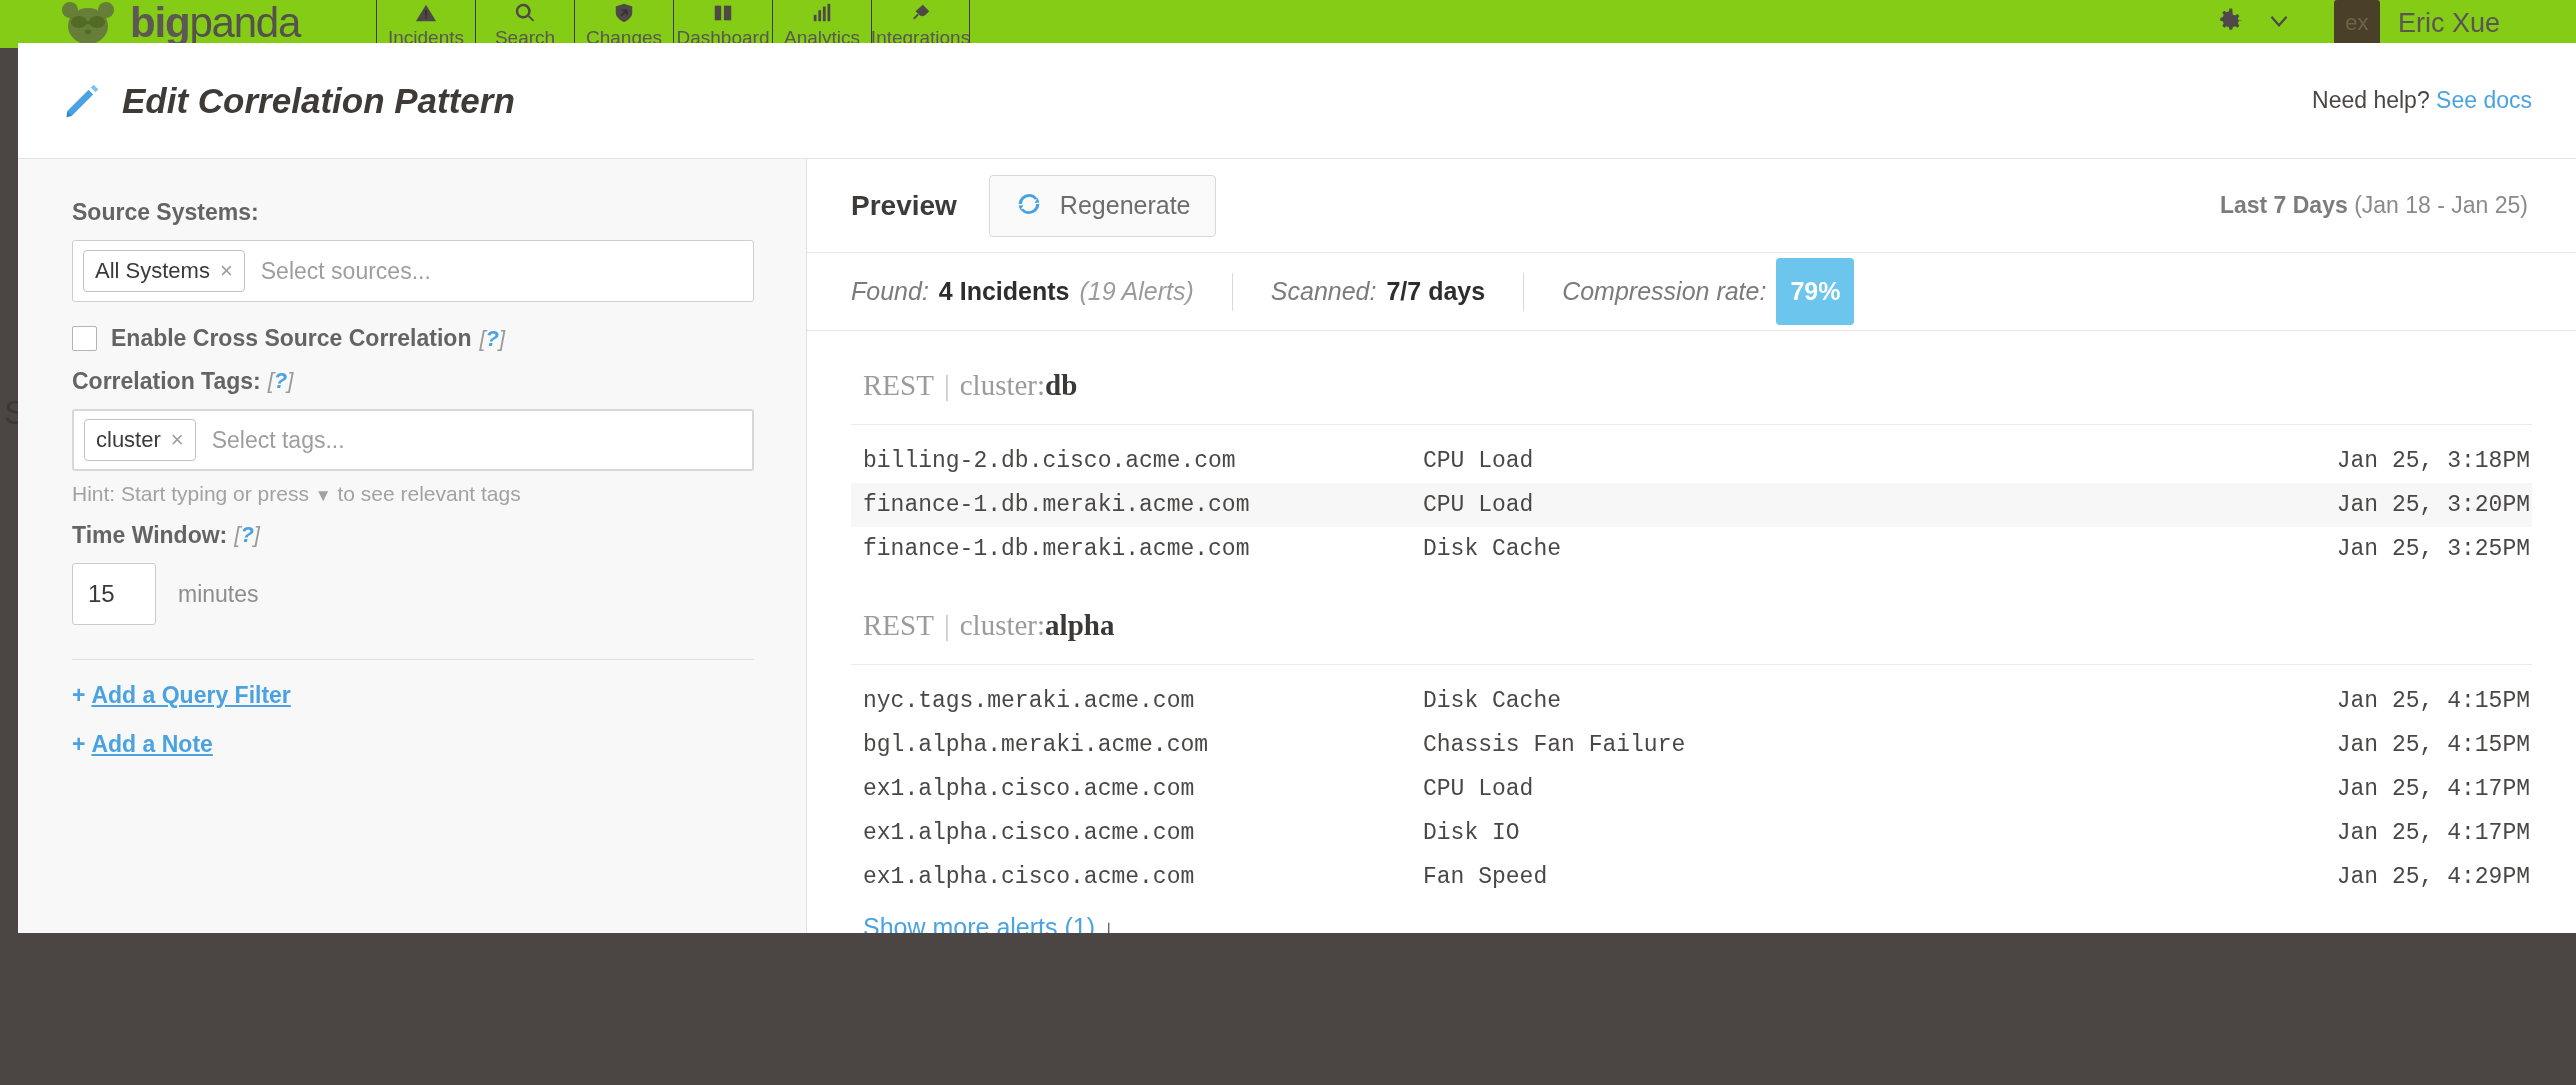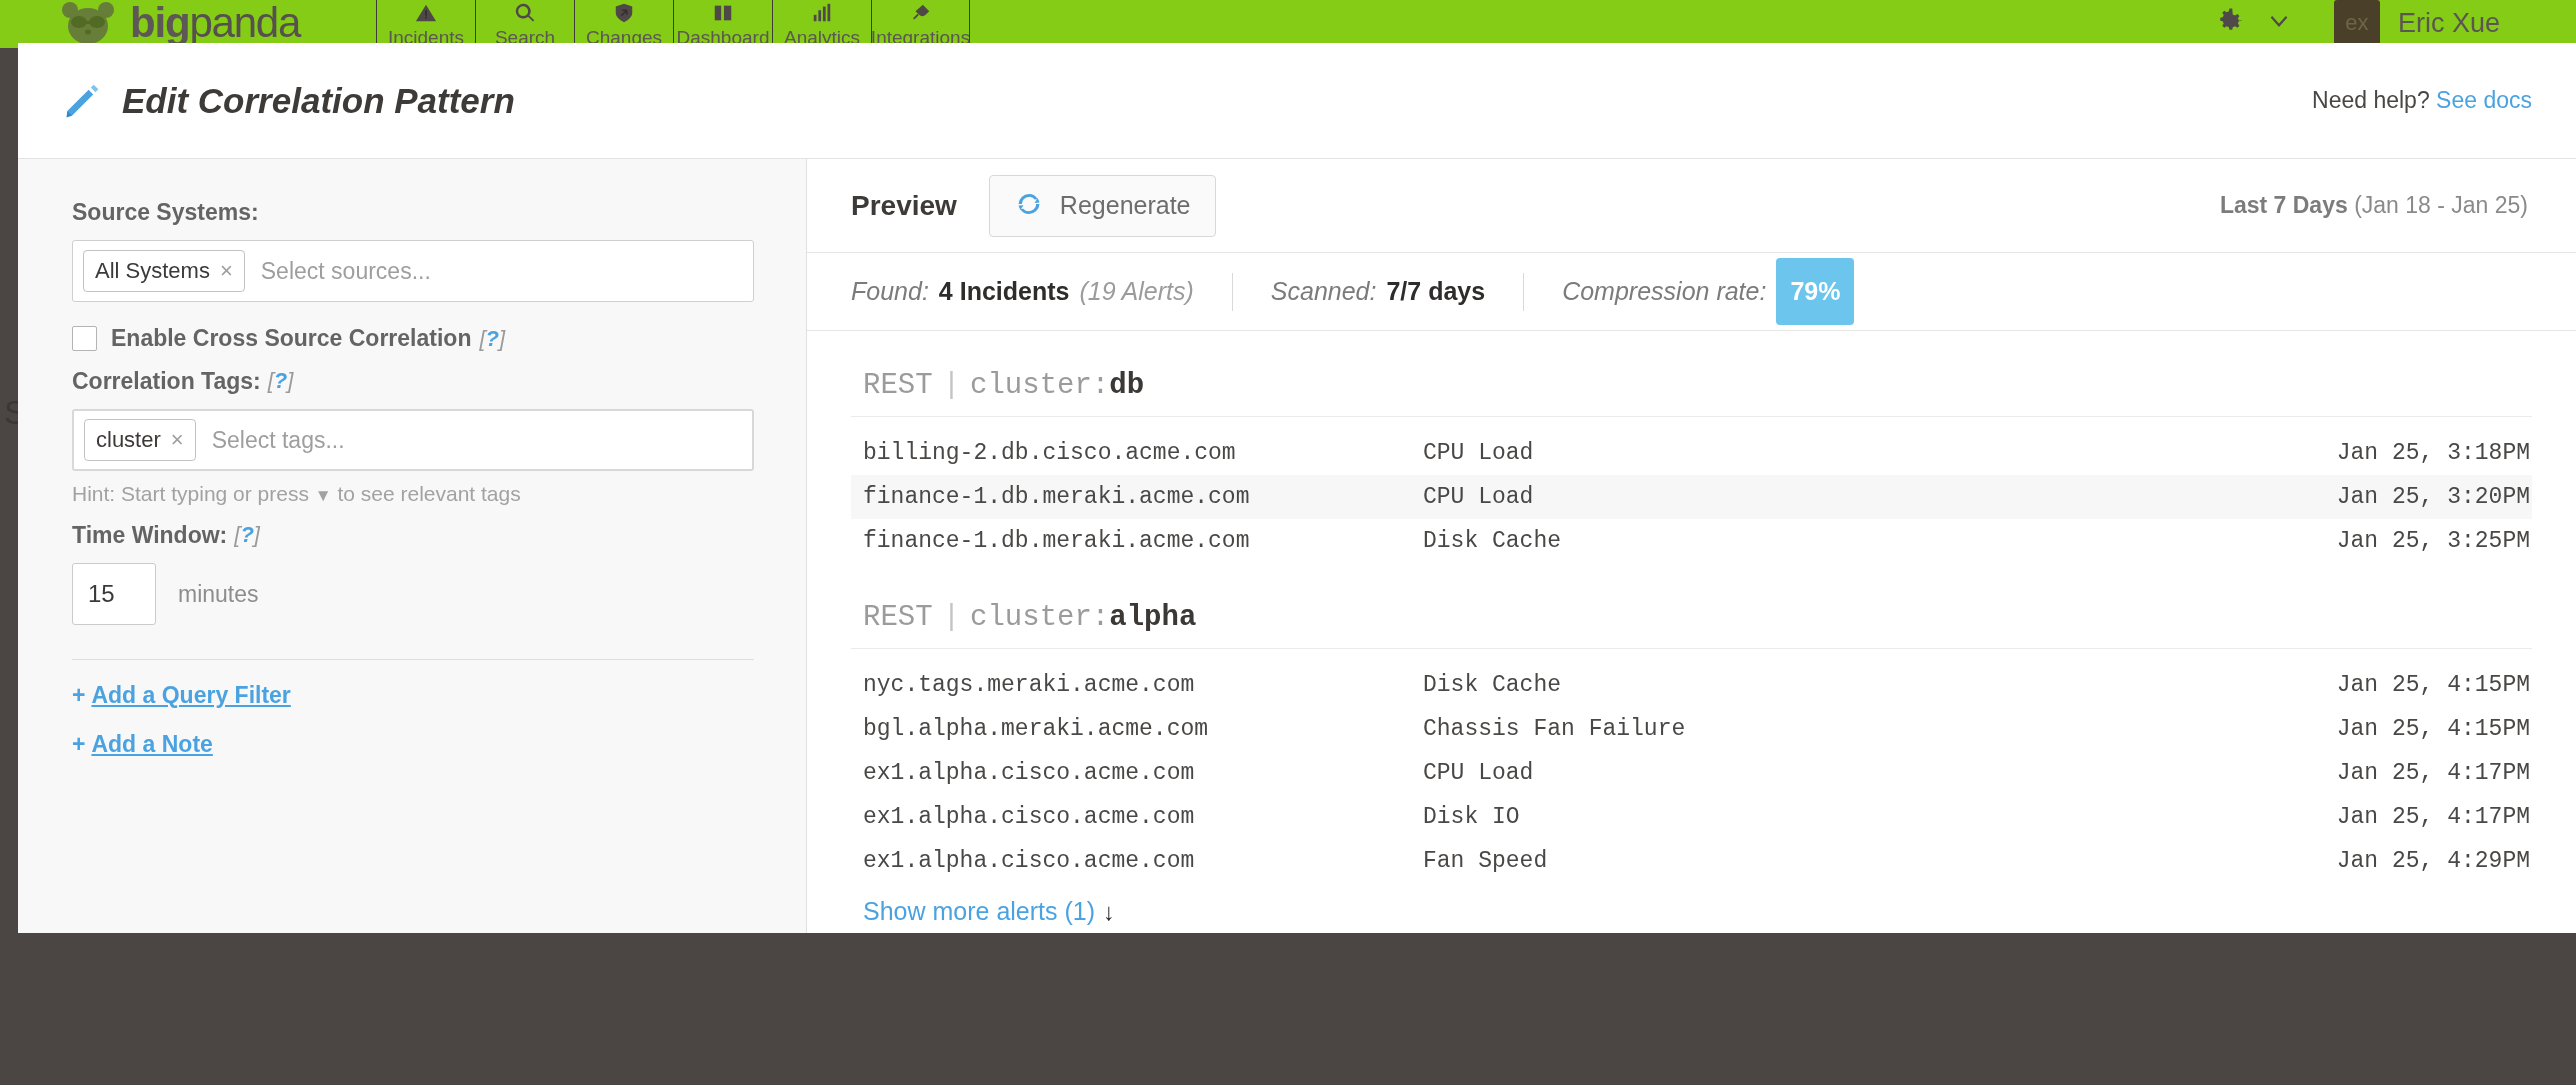--- a/index.html
+++ b/index.html
@@ -162,22 +162,22 @@
   .stat .sub { font-style: italic; color: #9b9b9b; }
   .stat-sep { width: 1px; height: 38px; background: #d9d9d9; margin: 0 38px; }
   .badge {
     background: #6cc5ec; color: #fff; font-weight: bold; font-size: 25px;
     border-radius: 4px; padding: 19px 14px;
   }
 
   .preview-scroll { flex: 1 1 auto; overflow: hidden; padding: 0 44px; }
   .inc-group { padding-top: 38px; }
   .inc-head {
-    font-family: Liberation Mono, monospace; font-size: 29px;
-    color: #9b9b9b; padding: 0 0 14px 12px; border-bottom: 1px solid #eaeaea;
+    font-family: Liberation Serif, serif; font-size: 29px;
+    color: #9b9b9b; padding: 0 0 22px 12px; border-bottom: 1px solid #eaeaea;
     white-space: nowrap;
   }
   .inc-head .pipe { color: #c4c4c4; padding: 0 10px; }
   .inc-head .val { font-weight: bold; color: #3b3836; }
   .alert-row {
     display: flex; align-items: center; height: 44px;
     font-family: "Liberation Mono", monospace; font-size: 23px; color: #4a4846;
     padding: 0 0 0 12px;
   }
   .alert-row.hover { background: #f7f7f7; }

